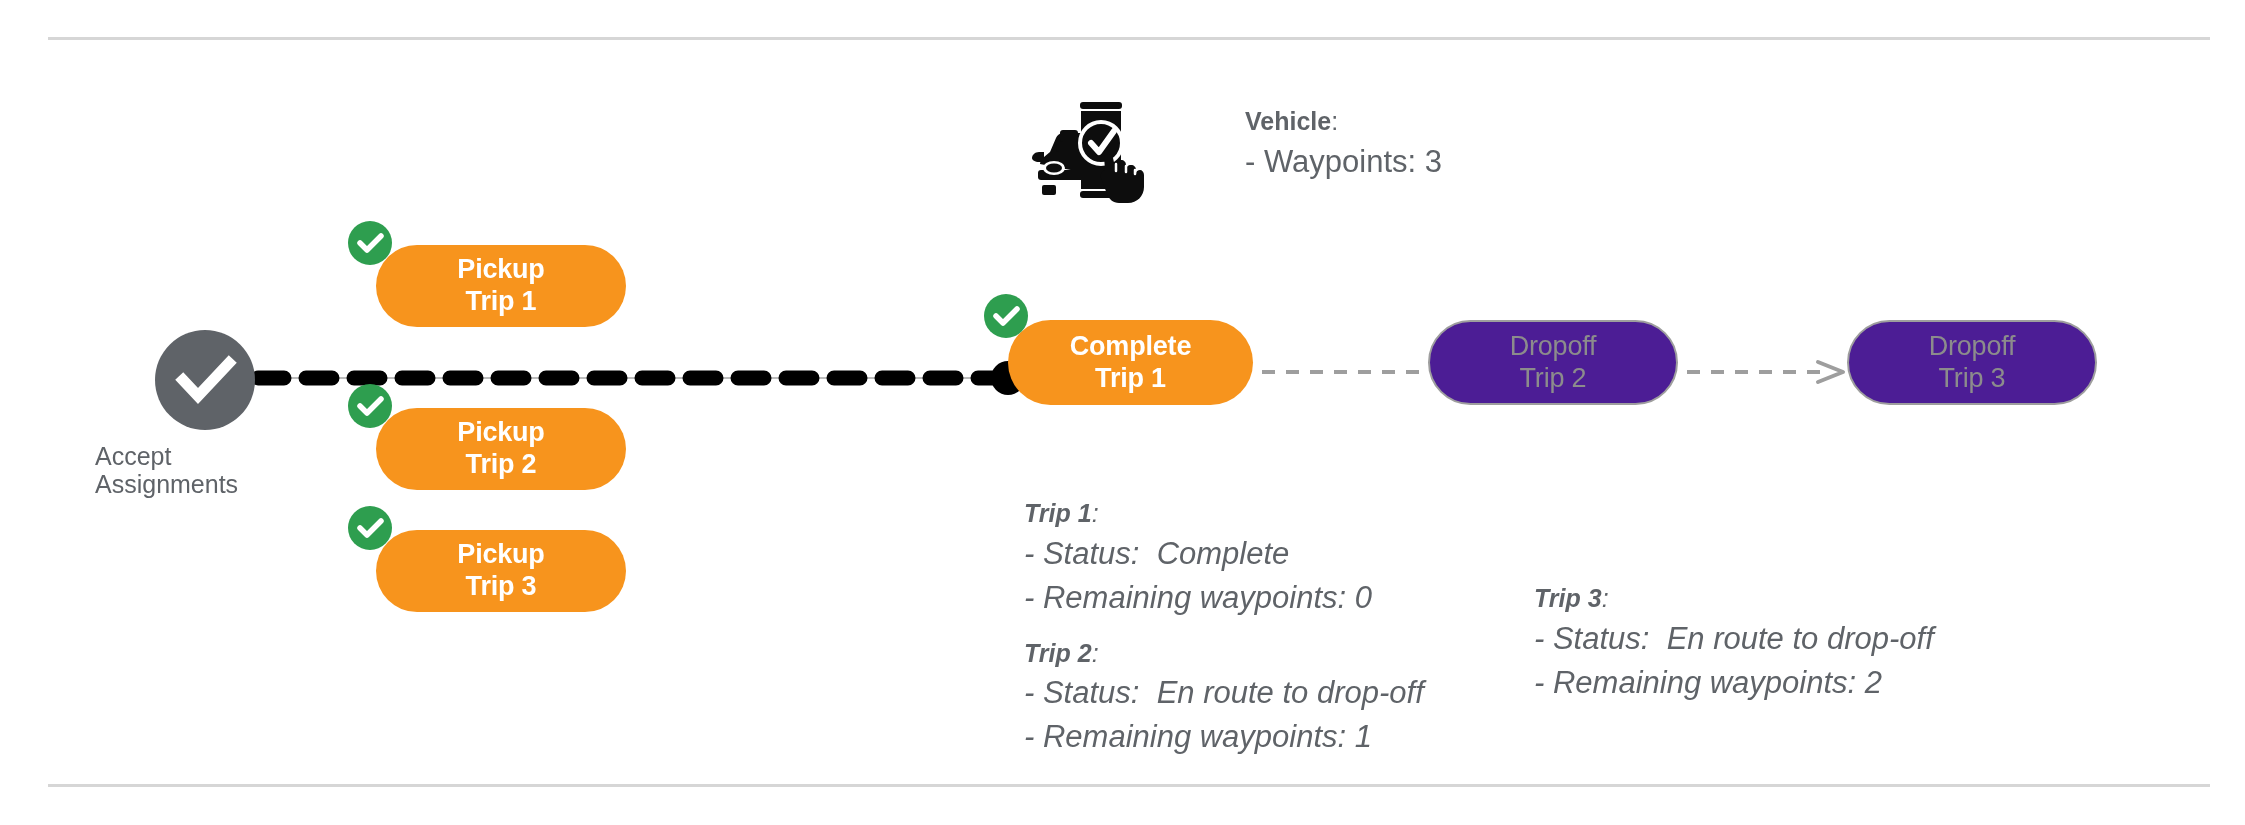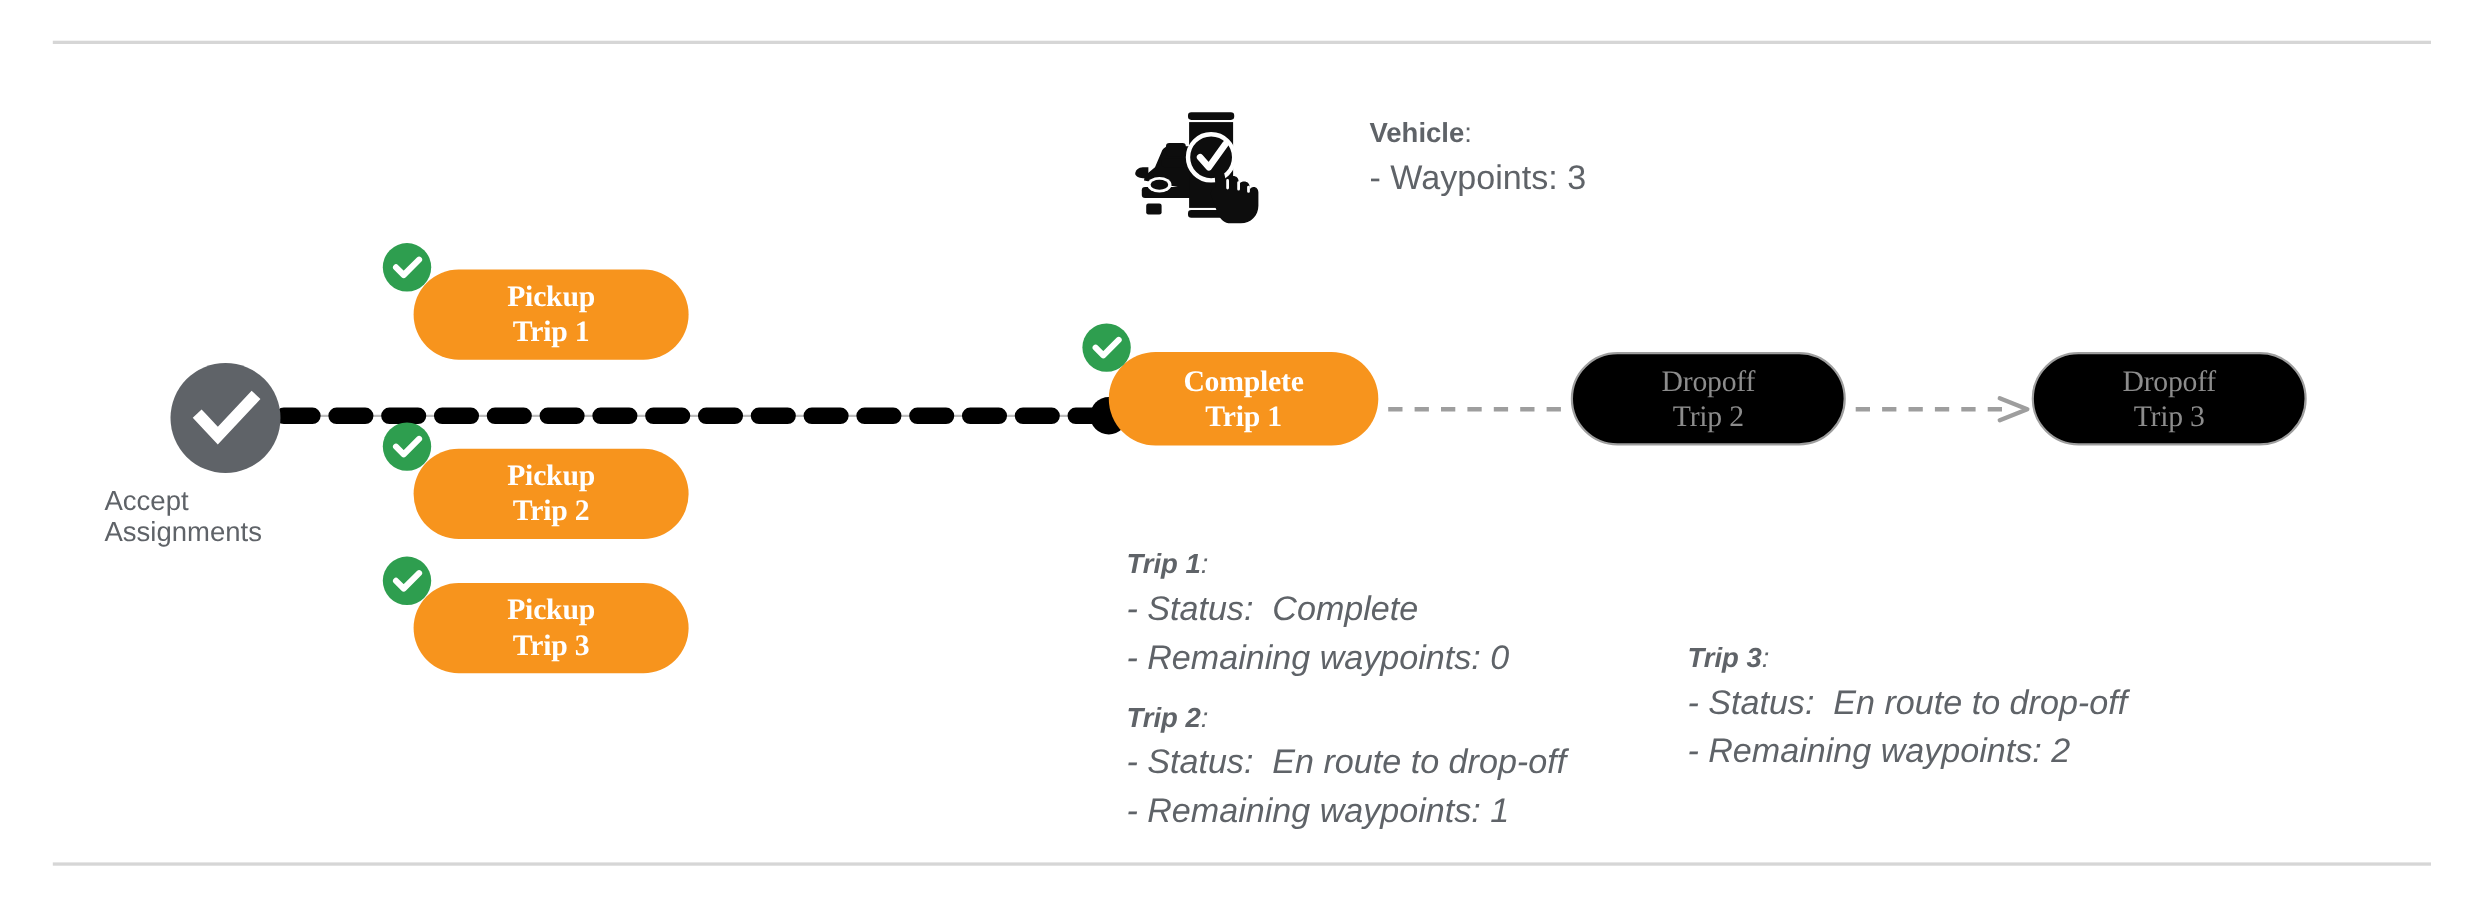--- a/index.html
+++ b/index.html
@@ -88,28 +88,27 @@
     justify-content: center;
     box-sizing: border-box;
     border-radius: 999px;
   }
   .pill .pill-line {
     font-size: 27px;
     line-height: 1.18;
     font-weight: bold;
     letter-spacing: -0.2px;
     white-space: nowrap;
-    font-family: Liberation Serif, serif;
   }
   .pill.filled {
     background: #f7941d;
   }
   .pill.filled .pill-line { color: #ffffff; }
   .pill.outlined {
-    background: #000000;
+    background: #4c1d95;
     border: 2px solid #9e9e9e;
   }
   .pill.outlined .pill-line {
     color: #8c8c8c;
     font-weight: normal;
     font-size: 27px;
   }
 
   
   .check-badge {

